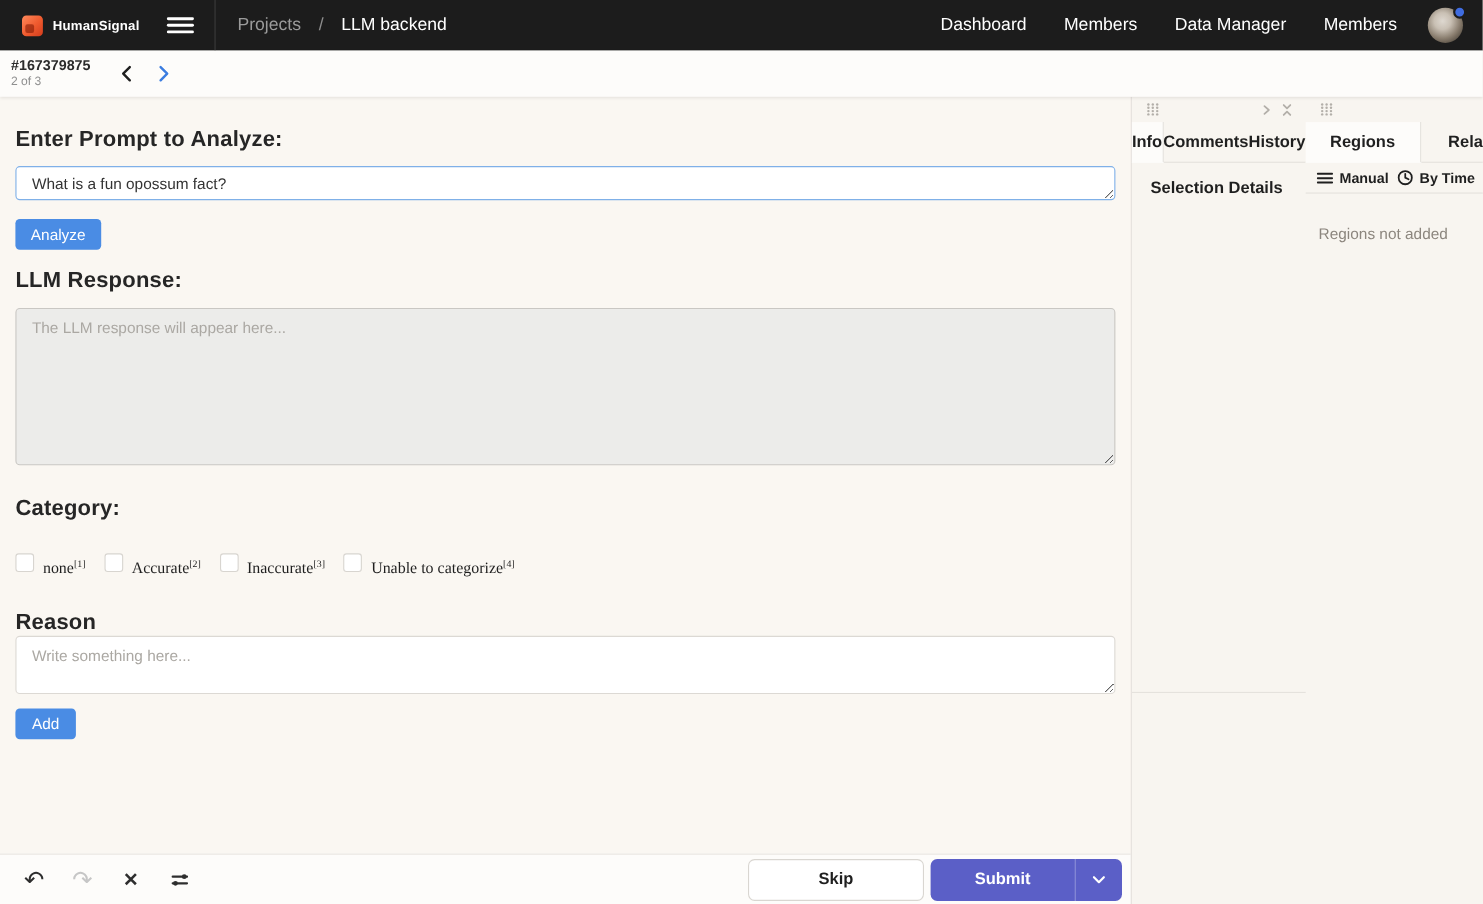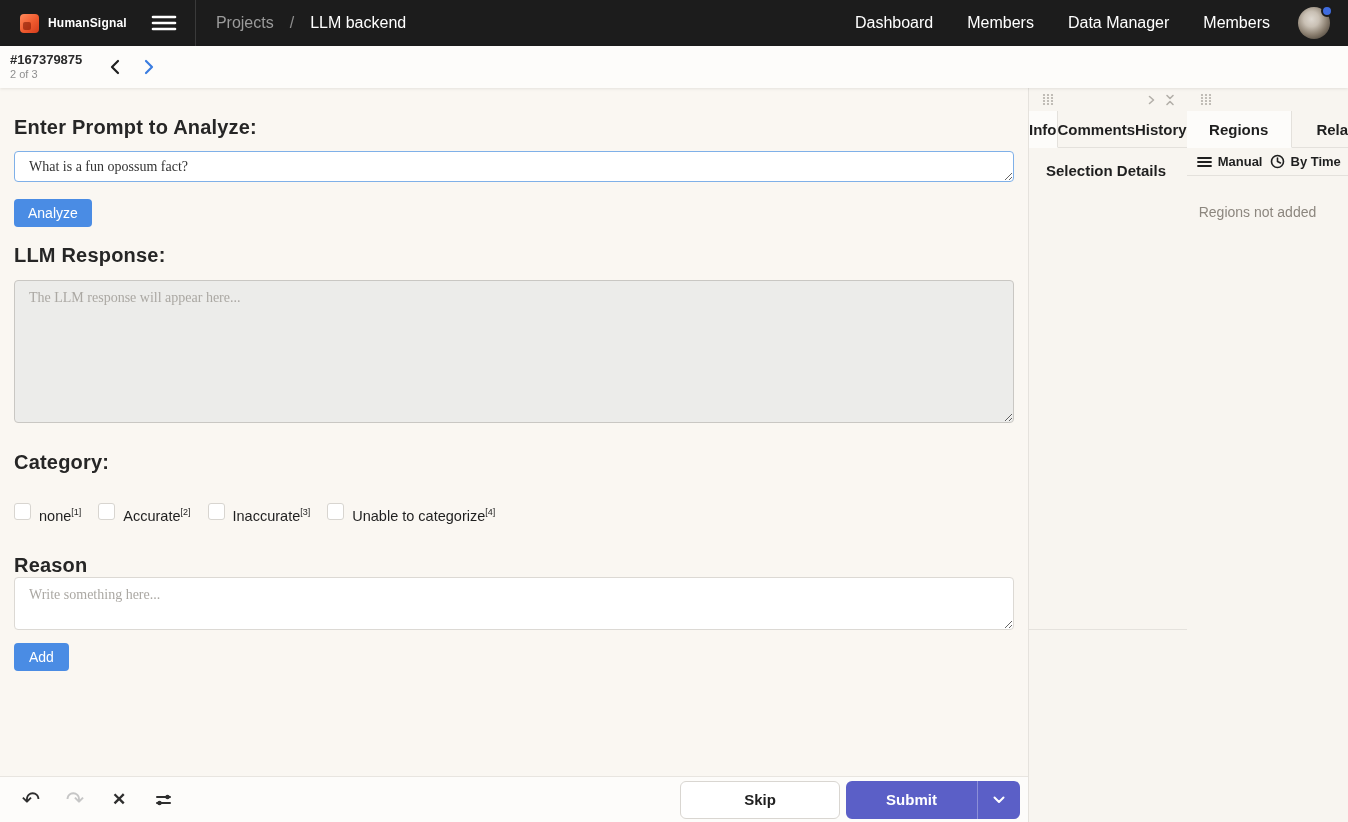--- a/index.html
+++ b/index.html
@@ -38,31 +38,31 @@
   .content-row { display:flex; height:734px; }
   .main { width:1028px; display:flex; flex-direction:column; background:#faf7f2; }
   .main-scroll { flex:1; padding:0 14px; }
 
   h2.sec { font-size:20px; line-height:24px; font-weight:700; color:#262626; letter-spacing:.2px; }
   .h-prompt { margin-top:27px; }
   .h-resp   { margin-top:16px; }
   .h-cat    { margin-top:27px; }
   .h-reason { margin-top:28px; }
 
-  textarea { font-family:Liberation Serif, serif; display:block; width:1000px; border-radius:4px; font-size:14px; color:#333; padding:7px 14px; outline:none; }
+  textarea { font-family:Liberation Sans, sans-serif; display:block; width:1000px; border-radius:4px; font-size:14px; color:#333; padding:7px 14px; outline:none; }
   textarea::placeholder { color:#aba8a3; }
   .prompt-input { margin-top:12px; height:31px; border:1.5px solid #7fb0e8; background:#fff; overflow:hidden; }
   .resp-area { margin-top:13px; height:143px; border:1px solid #c9c7c3; background:#ececea; padding-top:9px; }
   .reason-area { height:53px; border:1px solid #dcd9d4; background:#fff; padding-top:9px; }
 
   .btn-blue { margin-top:17px; display:inline-block; background:#4a8ce4; color:#fff; border:none; border-radius:4px; font-size:14px; font-family:"Liberation Sans",sans-serif; padding:6px 14px; cursor:pointer; }
   .btn-add { margin-top:13px; padding:6px 15px; }
 
   .cat-row { display:flex; align-items:center; gap:17px; margin-top:29px; }
-  .cat-option { display:flex; align-items:flex-start; gap:8px; cursor:pointer; }
+  .cat-option { display:flex; align-items:flex-start; gap:8px; cursor:pointer;font-family:Liberation Serif, serif; }
   .cb { width:17px; height:17px; border:1px solid #d8d5d0; border-radius:3px; background:#fff; flex:0 0 auto; }
   .cat-label { font-size:14.5px; color:#1f1f1f; line-height:18px; }
   .cat-label sup { font-size:9px; color:#1f1f1f; }
 
   
   .footer { height:46px; background:#fdfcfa; border-top:1px solid #e8e5e0; display:flex; align-items:center; padding:0 6px 0 14px; }
   .ft-icon { width:34px; height:34px; display:flex; align-items:center; justify-content:center; cursor:pointer; margin-right:10px; }
   .glyph-undo { font-size:22px; color:#2e2e2e; line-height:1; }
   .glyph-redo { font-size:22px; color:#c6c6c6; line-height:1; }
   .glyph-close { font-size:17px; color:#2e2e2e; font-weight:700; line-height:1; }

